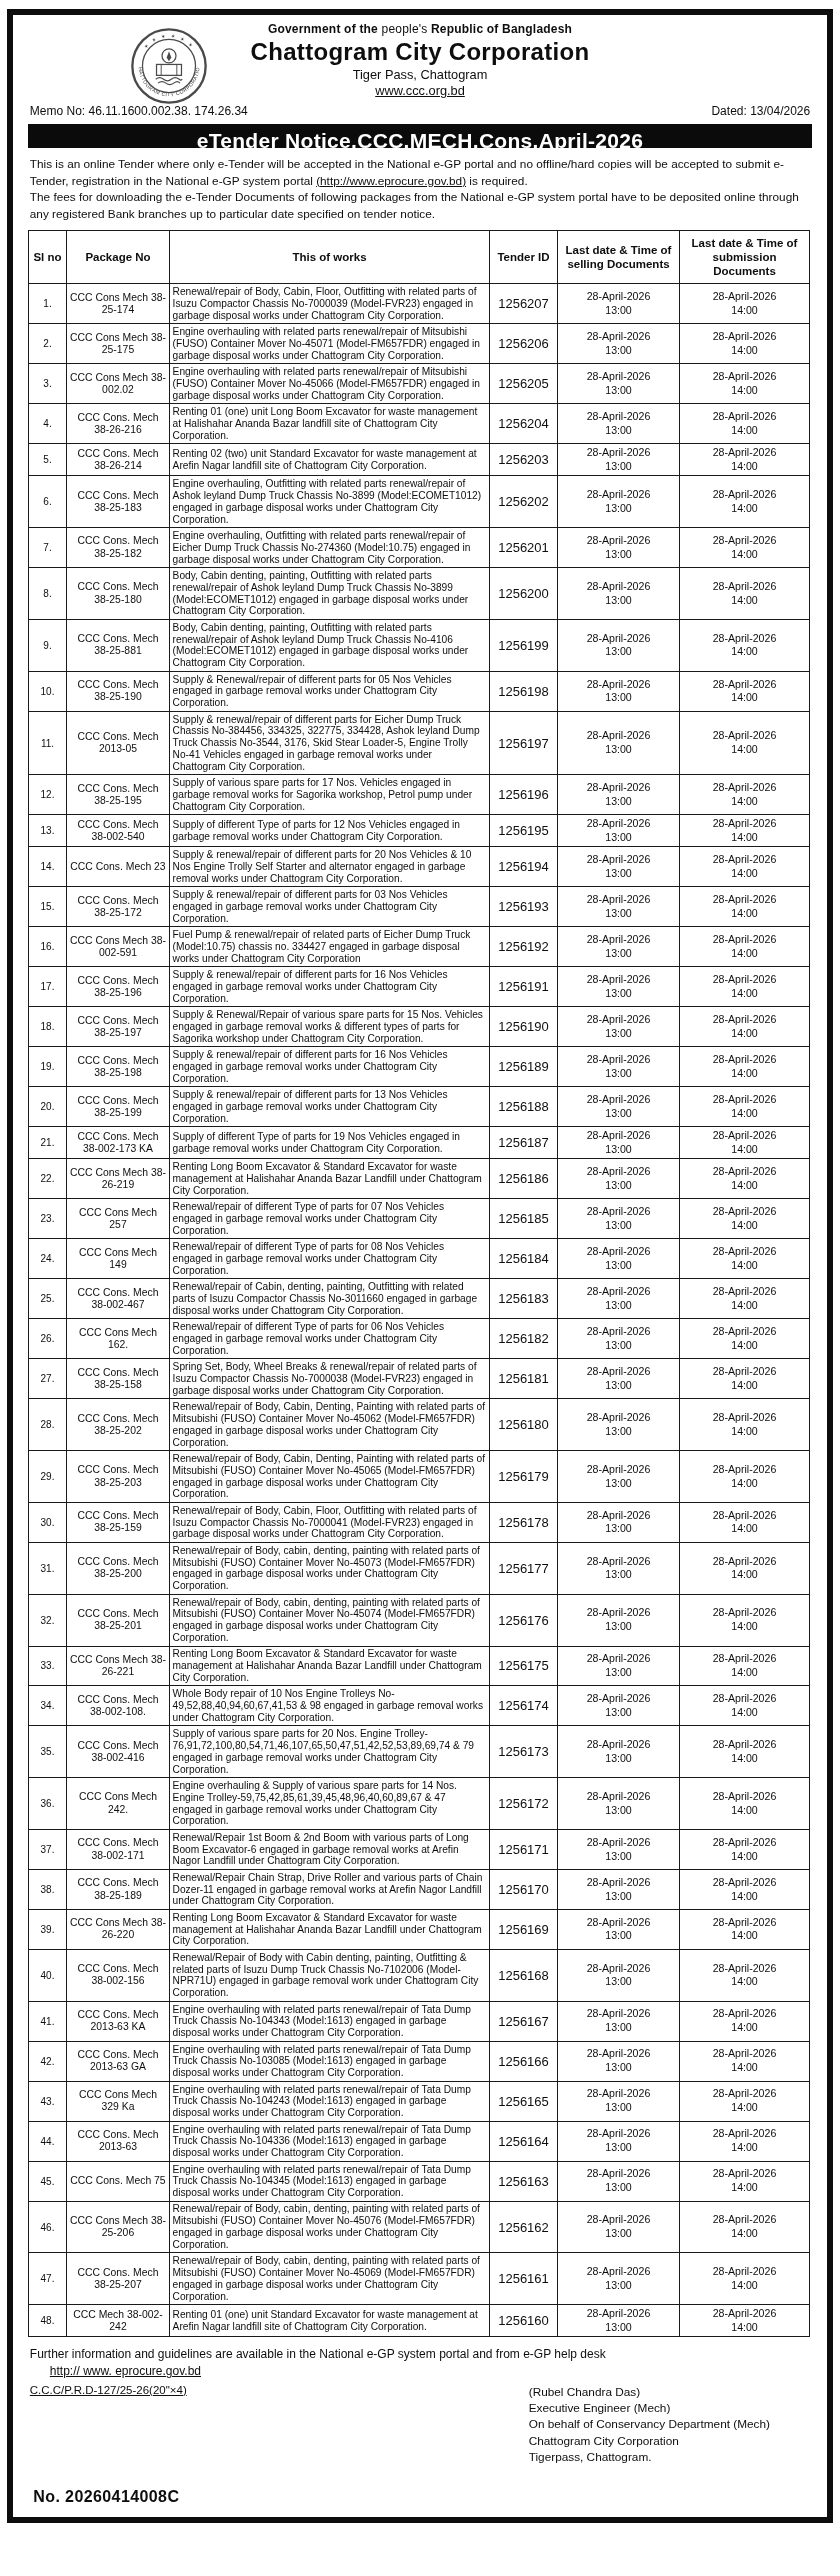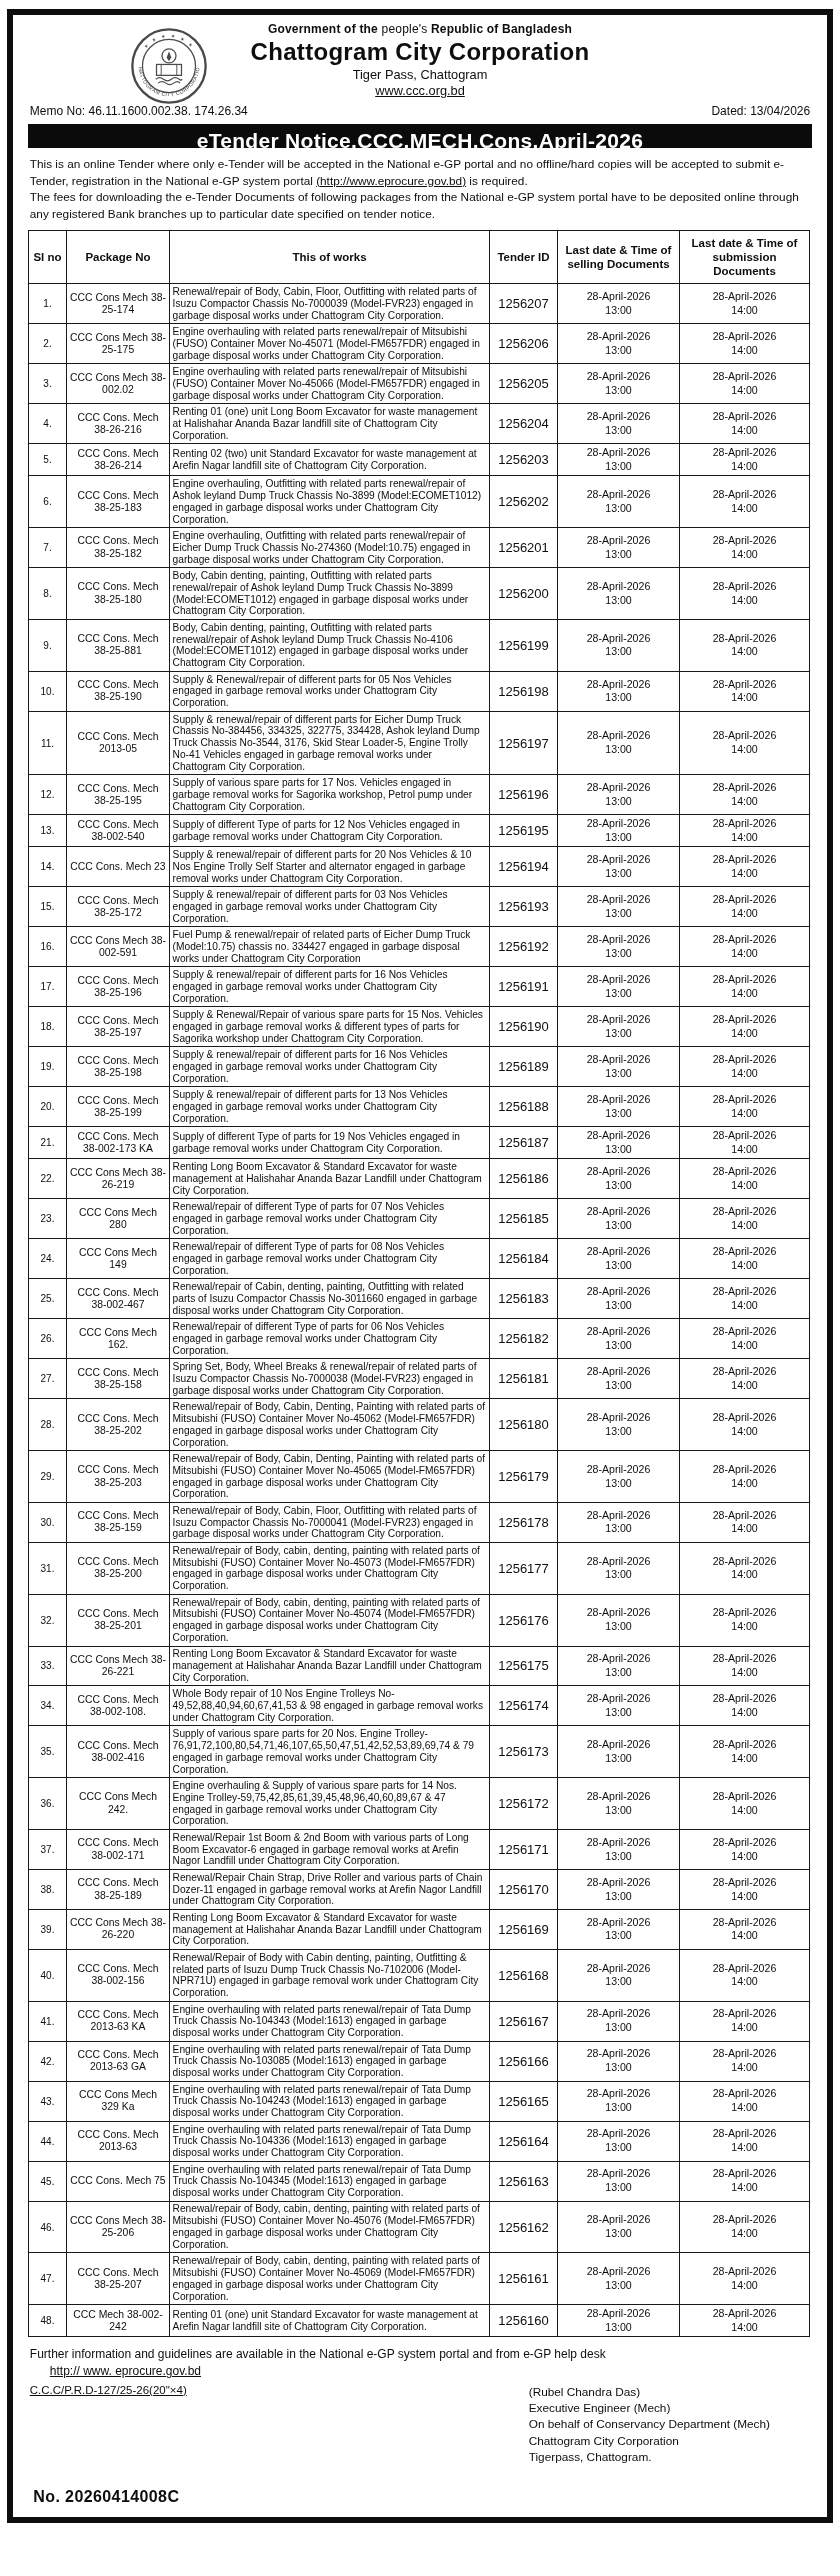--- a/index.html
+++ b/index.html
@@ -427,21 +427,21 @@
             <span>13:00</span>
           </td>
       <td class="c-date">
             <span>28-April-2026</span>
             <span>14:00</span>
           </td>
     </tr>
 
     <tr>
       <td class="c-sl">23.</td>
-      <td class="c-pkg">CCC Cons Mech 280</td>
+      <td class="c-pkg">CCC Cons Mech 257</td>
       <td class="c-name">Renewal/repair of different Type of parts for 07 Nos Vehicles engaged in garbage removal works under Chattogram City Corporation.</td>
       <td class="c-tid">1256185</td>
       <td class="c-date">
             <span>28-April-2026</span>
             <span>13:00</span>
           </td>
       <td class="c-date">
             <span>28-April-2026</span>
             <span>14:00</span>
           </td>

